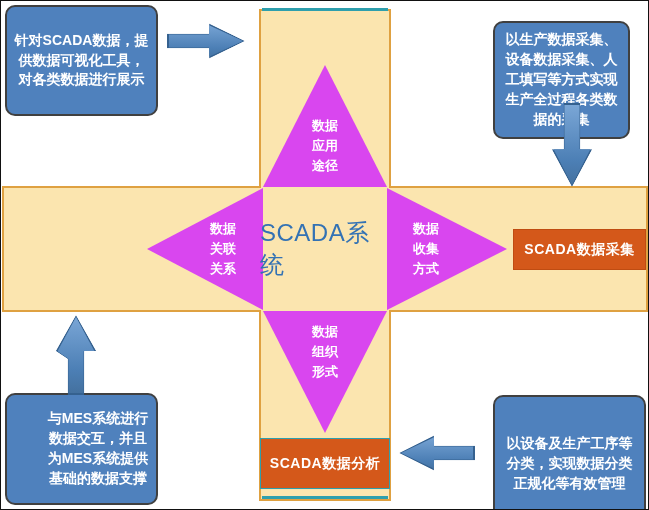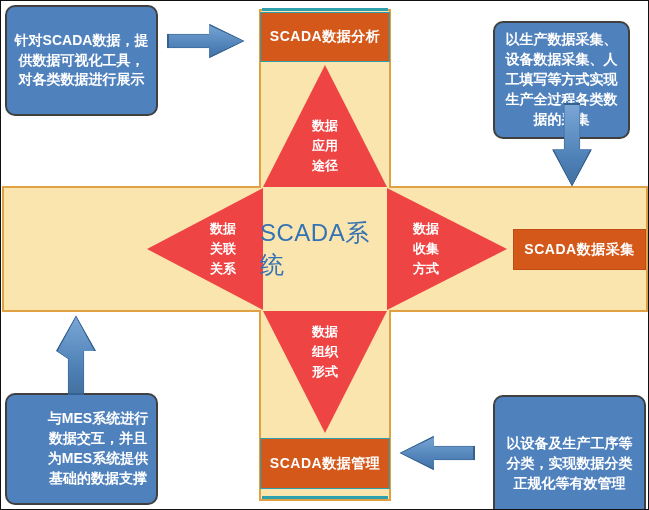--- a/index.html
+++ b/index.html
@@ -40,21 +40,21 @@
     letter-spacing: 0.5px;
   }
   .node-top    { left: 259px; top: 11px;  width: 130px; height: 50px; border-color:#2e9fad; }
   .node-bottom { left: 259px; top: 437px; width: 130px; height: 51px; border-color:#2e9fad; }
   .node-left   { left: 8px;   top: 228px; width: 134px; height: 41px; }
   .node-right  { left: 512px; top: 228px; width: 133px; height: 41px; }
 
   
   .tri {
     position: absolute;
-    background: #ef4444;
+    background: #d946ef;
     display: flex;
     align-items: center;
     justify-content: center;
   }
   .tri-label {
     color: #ffffff;
     font-size: 13px;
     line-height: 1.55;
     text-align: center;
     white-space: pre-line;
@@ -149,23 +149,22 @@
 形式</span>
   </div>
   <div class="tri tri-left">
     <span class="tri-label">数据
 关联
 关系</span>
   </div>
 
   <div class="center-label">SCADA系统</div>
 
-  <div class="node node-top">SCADA数据分析</div>
   <div class="node node-right">SCADA数据采集</div>
-  <div class="node node-bottom">SCADA数据管理</div>
+  <div class="node node-bottom">SCADA数据分析</div>
 
   <div class="note note-tl">针对SCADA数据，提供数据可视化工具，对各类数据进行展示</div>
   <div class="note note-tr">以生产数据采集、设备数据采集、人工填写等方式实现生产全过程各类数据的采集</div>
   <div class="note note-bl">与MES系统进行数据交互，并且为MES系统提供基础的数据支撑</div>
   <div class="note note-br">以设备及生产工序等分类，实现数据分类正规化等有效管理</div>
 
   <div class="arrow arrow-right arrow-tl">
     <div class="outer arrow-right"></div>
     <div class="inner arrow-right"></div>
   </div>

